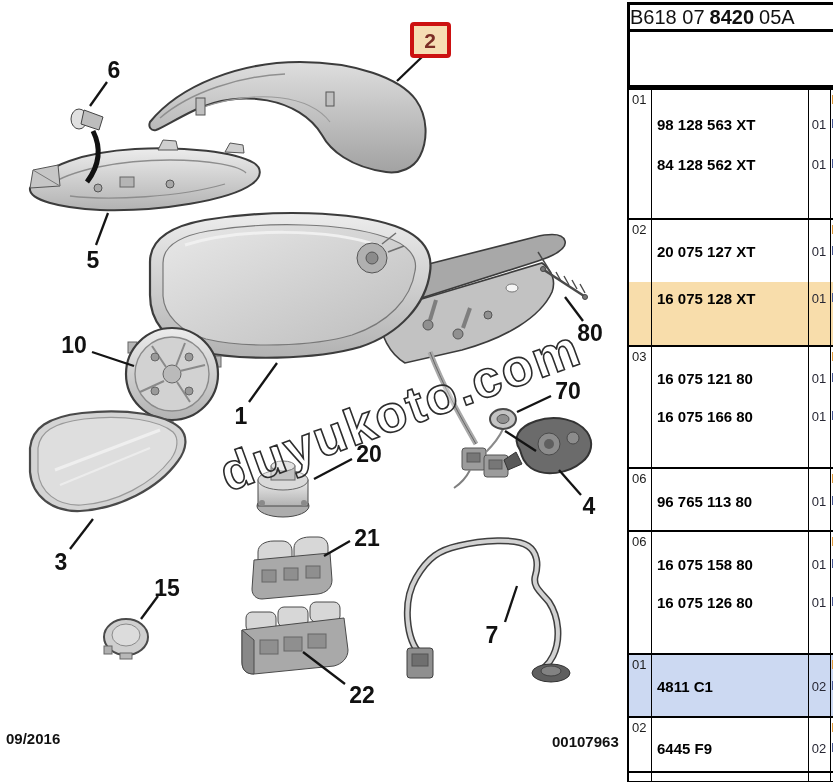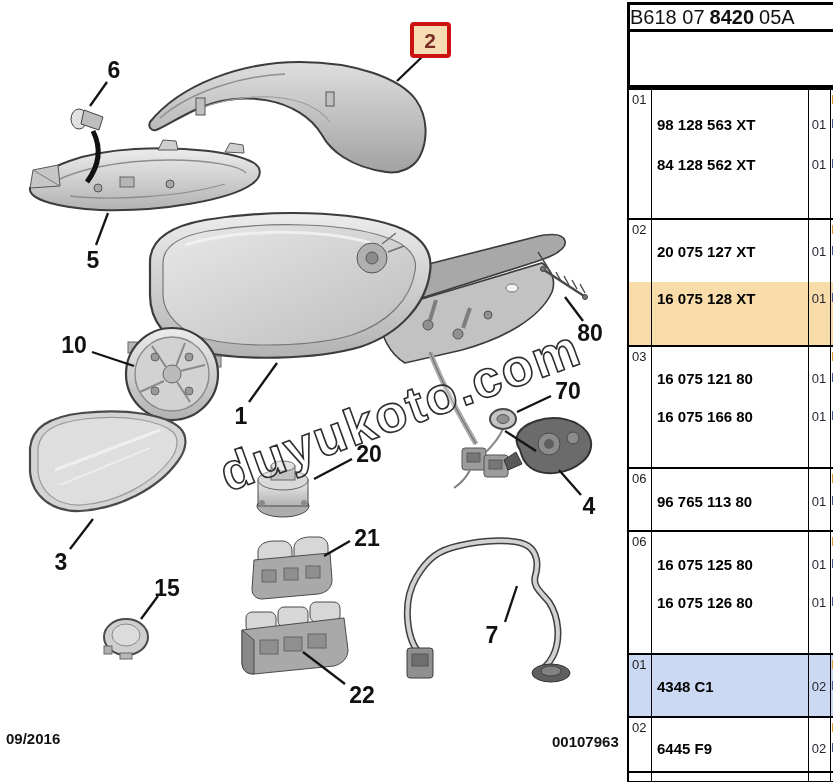--- a/index.html
+++ b/index.html
@@ -328,40 +328,40 @@
         <i class="fo" style="top:5px"></i>
         <i class="fb" style="top:27px"></i>
       </div>
 
       <div class="sec" style="height:123px">
         <div class="idx">06</div>
         <div class="vl v1"></div>
           <div class="vl v2"></div>
           <div class="vl v3"></div>
         <div class="prow" style="top:24px">
-          <span class="pn">16 075 125 80</span>
+          <span class="pn">16 075 158 80</span>
           <span class="qty">01</span>
         </div>
         <div class="prow" style="top:62px">
           <span class="pn">16 075 126 80</span>
           <span class="qty">01</span>
         </div>
         <i class="fo" style="top:5px"></i>
         <i class="fb" style="top:27px"></i>
         <i class="fb" style="top:65px"></i>
       </div>
 
       <div class="sec" style="height:63px">
         <div class="band blue" style="top:0;bottom:0"></div>
         <div class="idx">01</div>
         <div class="vl v1"></div>
           <div class="vl v2"></div>
           <div class="vl v3"></div>
         <div class="prow" style="top:23px">
-          <span class="pn">4348 C1</span>
+          <span class="pn">4811 C1</span>
           <span class="qty">02</span>
         </div>
         <i class="fo" style="top:5px"></i>
         <i class="fb" style="top:26px"></i>
       </div>
 
       <div class="sec" style="height:55px">
         <div class="idx">02</div>
         <div class="vl v1"></div>
           <div class="vl v2"></div>

